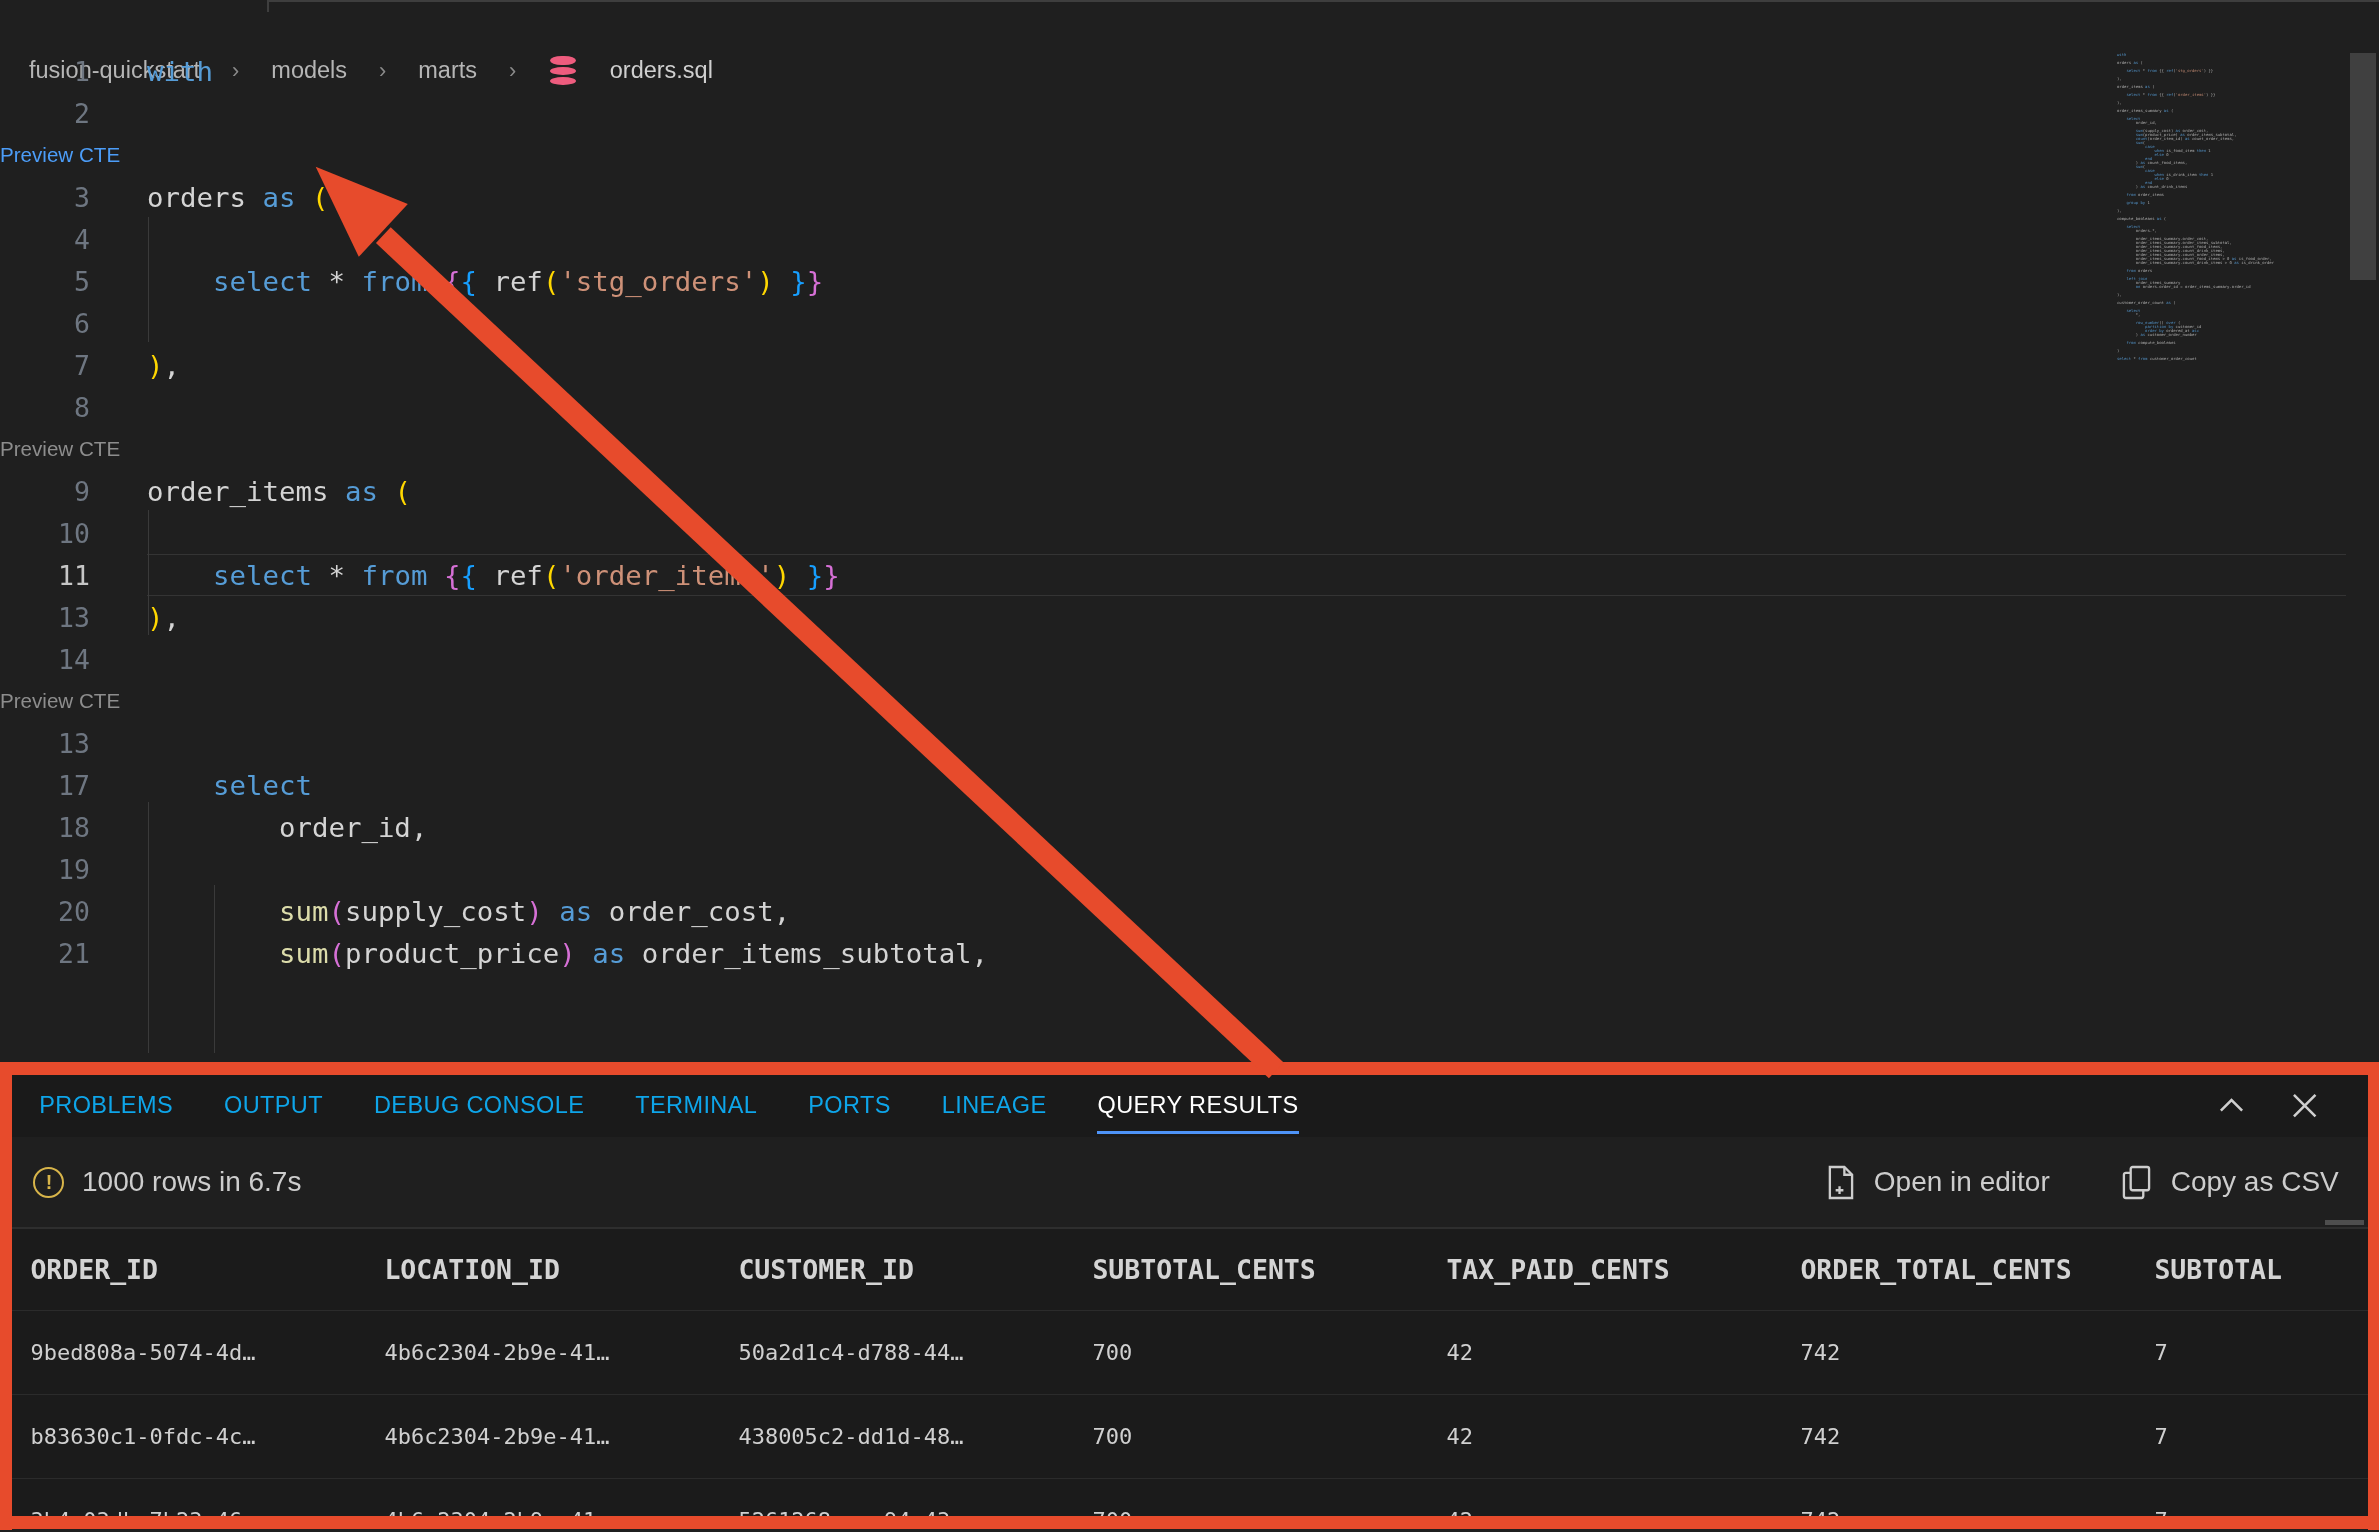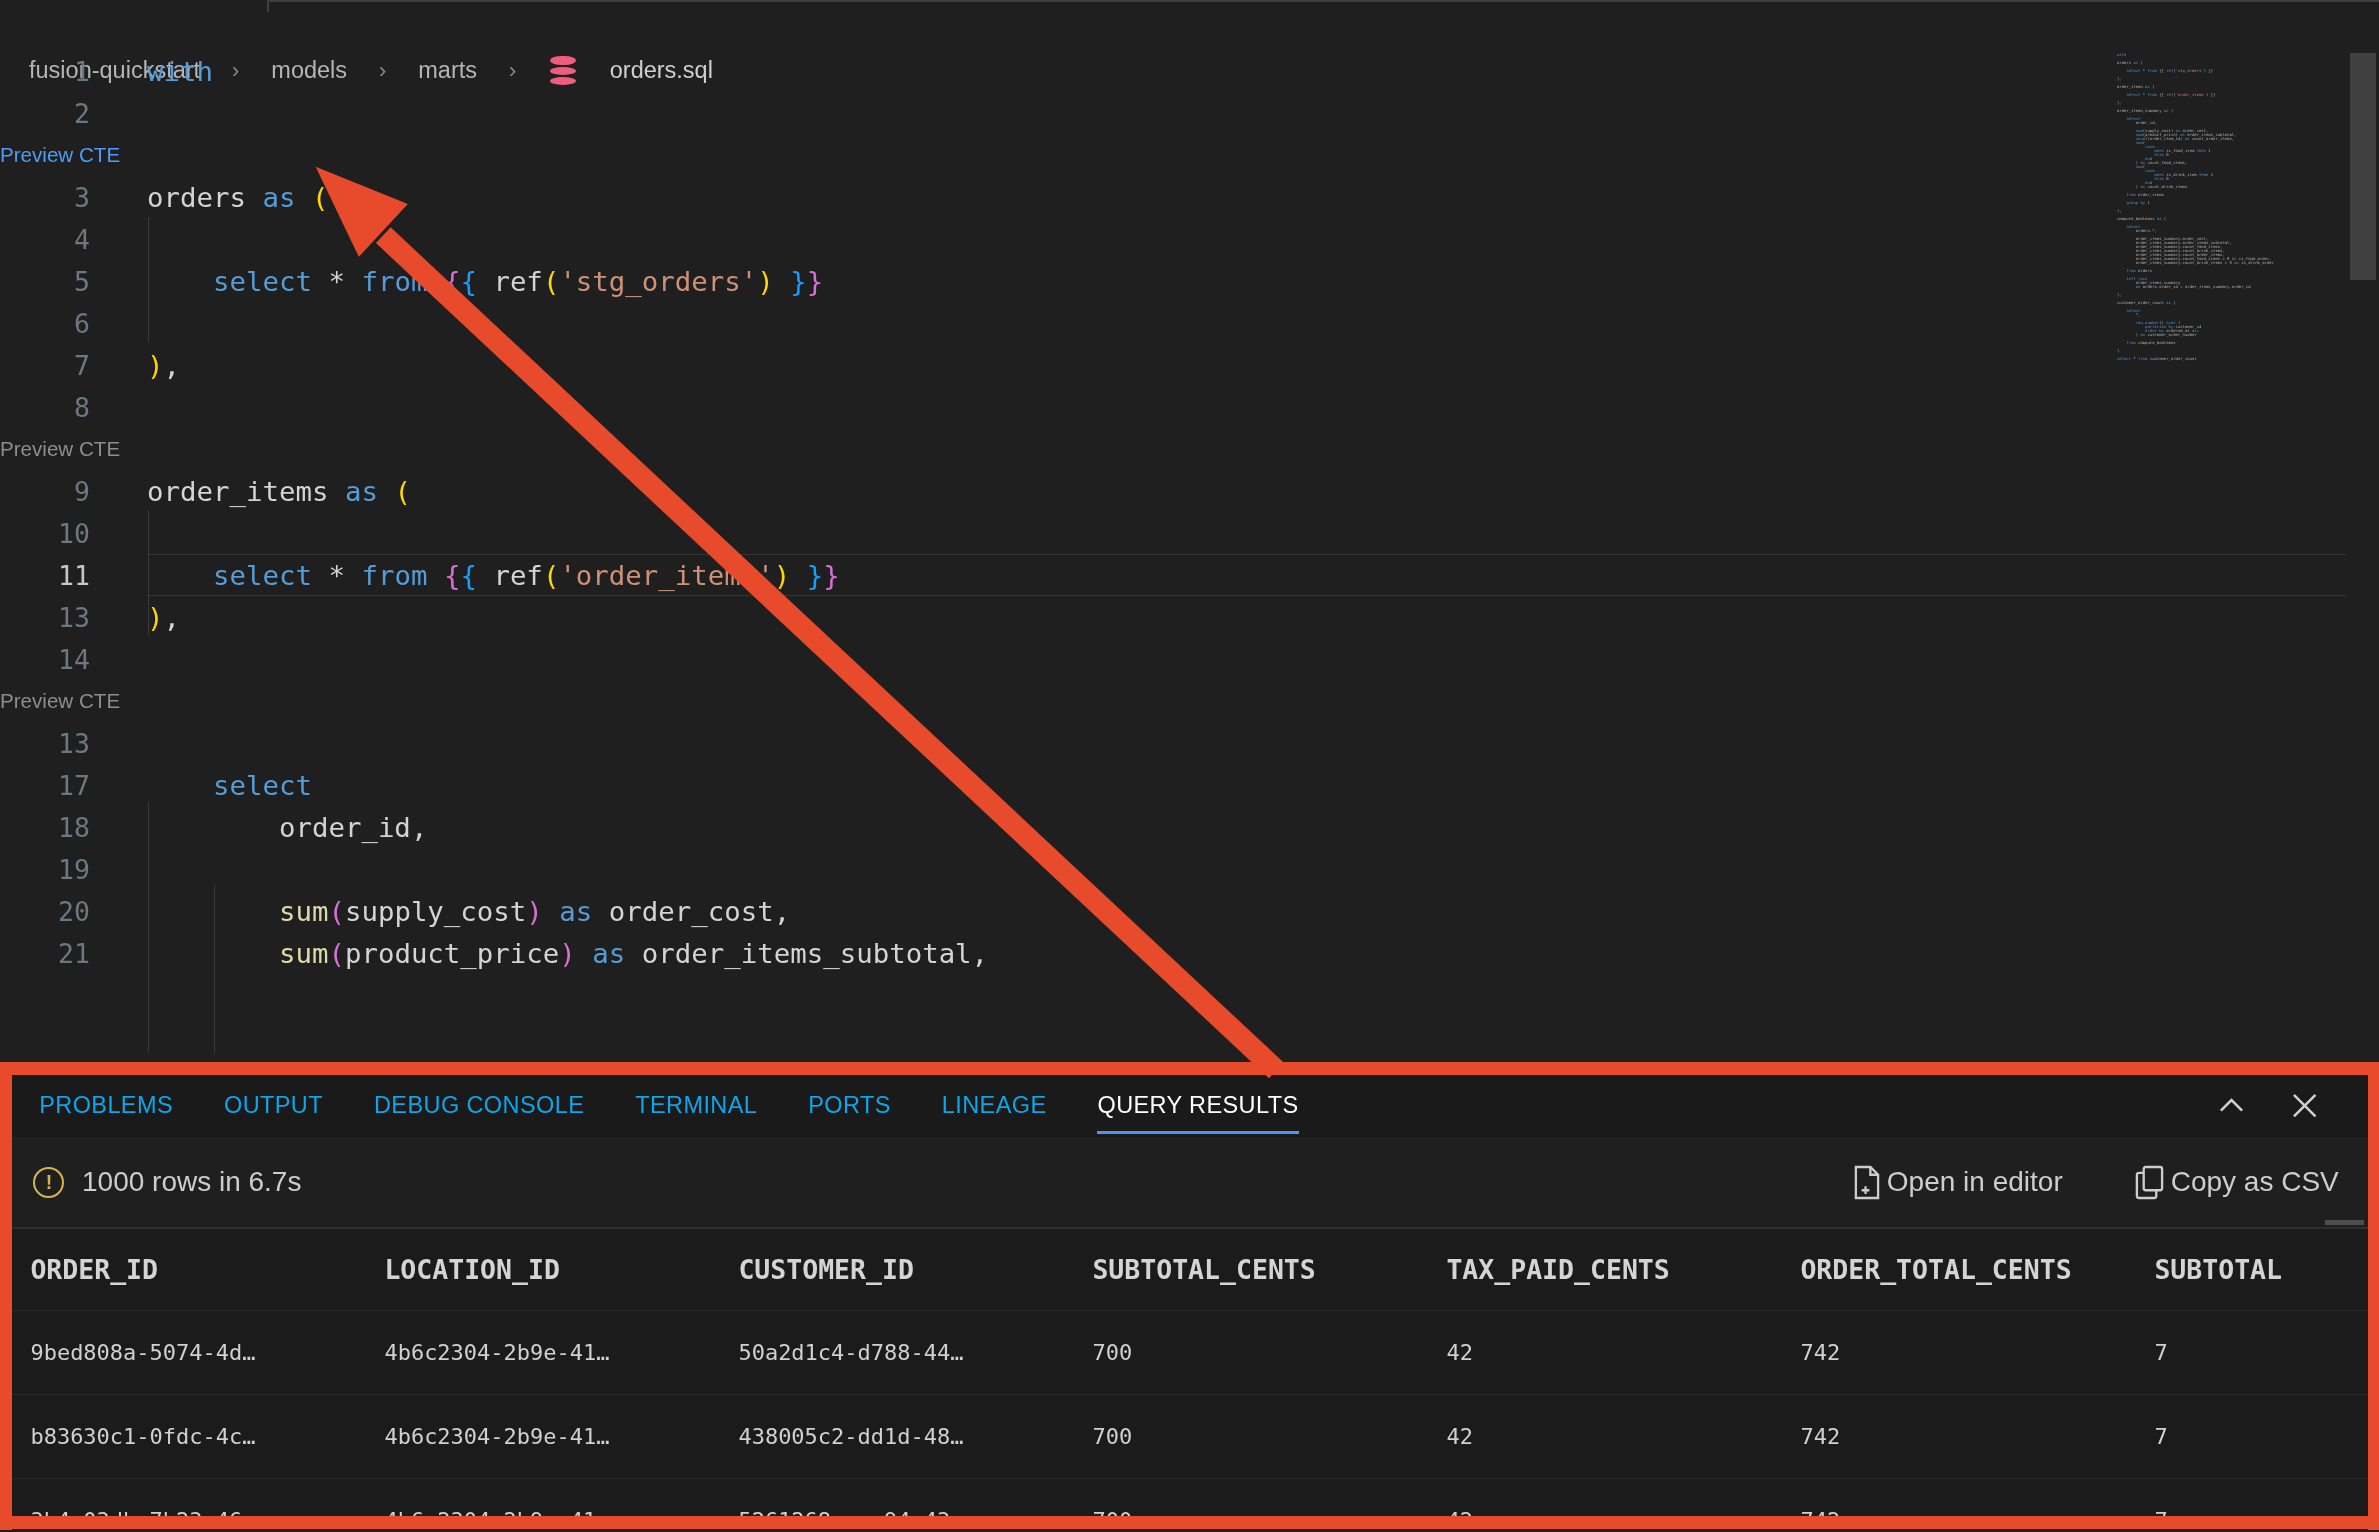--- a/index.html
+++ b/index.html
@@ -59,21 +59,21 @@
   .ptab.active { color:#ffffff; }
   .ptab.active::after { content:""; position:absolute; left:0; right:0; bottom:2.9px; height:2.9px; background:#4e94f8; }
   .ptab-icons { margin-left:auto; display:flex; align-items:center; gap:45px; color:#cfcfcf; }
   .ptab-icons svg { display:block; }
 
   .ptoolbar { height:90px; background:#1f1f1f; display:flex; align-items:center; padding:0 29px 0 21.6px;
     color:#cdcdcd; font-size:28px; }
   .warnicon { width:31px; height:31px; border:2.5px solid #d8b54a; border-radius:50%; color:#d8b54a;
     display:flex; align-items:center; justify-content:center; font-size:19.6px; font-weight:bold; margin-right:17.6px; }
   .pactions { margin-left:auto; display:flex; align-items:center; gap:71px; }
-  .pbtn { display:flex; align-items:center; gap:6px; color:#cdcdcd; cursor:pointer; }
+  .pbtn { display:flex; align-items:center; gap:19px; color:#cdcdcd; cursor:pointer; }
   .pbtn svg { display:block; }
 
   .thead { height:83px; border-top:2px solid #2e2e2e; display:flex; align-items:center;
     font-family:"DejaVu Sans Mono", monospace; font-weight:bold; font-size:26.5px; color:#d4d4d4;
     position:relative; }
   .trow { height:84px; border-top:1px solid #2b2b2b; display:flex; align-items:center;
     font-family:"DejaVu Sans Mono", monospace; font-size:22px; color:#d0d0d0; }
   .tcell { width:354px; flex:none; padding-left:18.6px; white-space:pre; overflow:hidden; }
   .tcell:last-child { width:auto; flex:1; }
   .hthumb { position:absolute; top:-8.8px; right:3.9px; width:39px; height:4.9px; background:#4e4e4e; }

